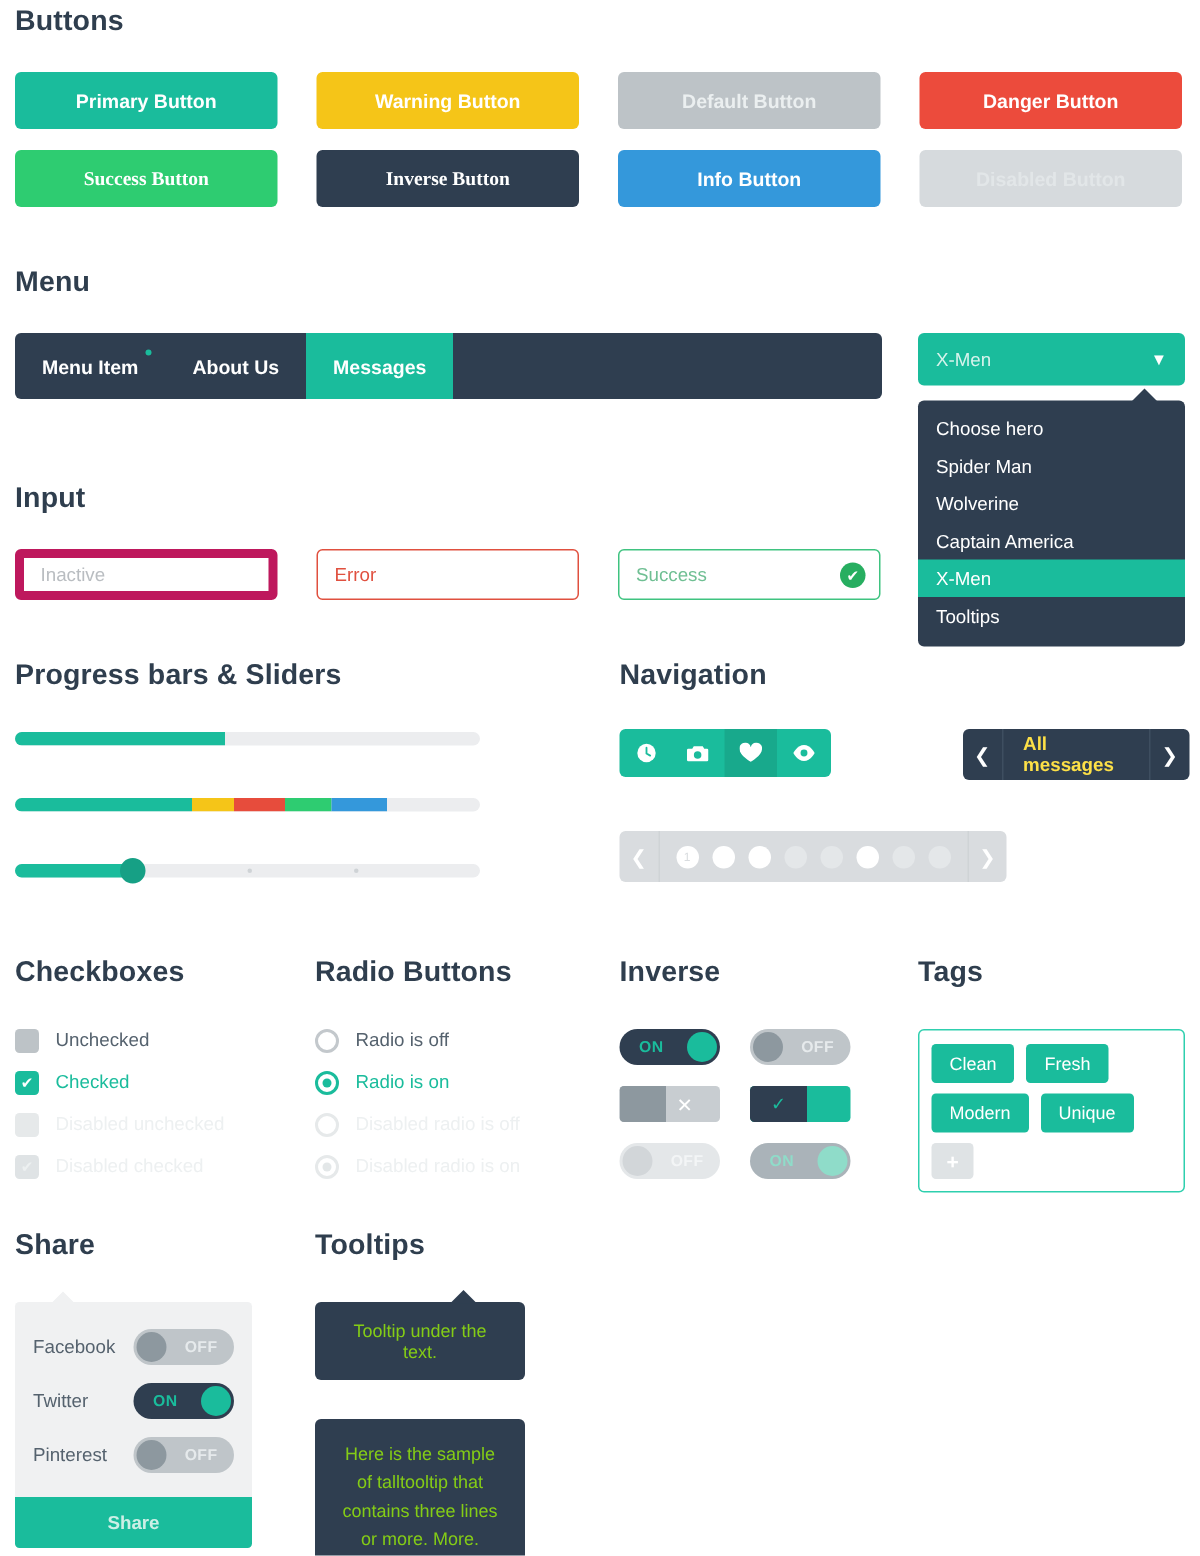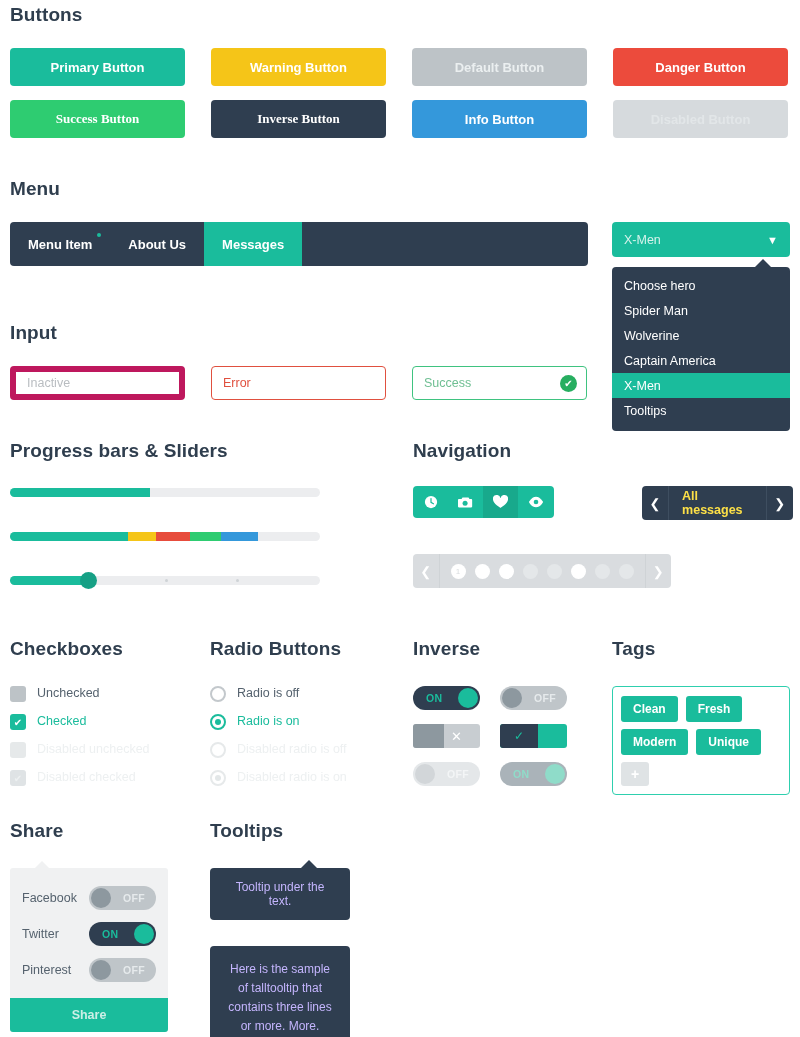--- a/index.html
+++ b/index.html
@@ -225,21 +225,21 @@
   .sw-sq.chk-style .sq-mark { color: #1abc9c; font-size: 12px; position: absolute; left: 14px; }
 
   
   #tags-section { position: absolute; left: 612px; top: 638px; width: 180px; }
   .tags-box {
     margin-top: 26px; width: 178px; border: 1px solid #2ecfae;
     border-radius: 4px; padding: 9px 8px 8px 8px;
     display: flex; flex-wrap: wrap; gap: 7px 8px; background: #fff;
   }
   .tag {
-    background: #1abc9c; color: #fff; font-size: 12px; font-weight: bold;
+    background: #1abc9c; color: #fff; font-size: 12px; font-weight: normal;
     border-radius: 3px; padding: 6px 12px; cursor: pointer;
   }
   .tag-add {
     background: #dfe3e5; color: #ffffff; font-size: 14px; font-weight: bold;
     border-radius: 3px; padding: 4px 10px; cursor: pointer; line-height: 16px;
   }
 
   
   #share-section { position: absolute; left: 10px; top: 820px; width: 190px; }
   .share-card {
@@ -259,21 +259,21 @@
   .share-btn {
     margin-top: 10px; height: 34px; background: #1abc9c; color: #cdefe6;
     font-size: 12.5px; font-weight: bold; display: flex;
     align-items: center; justify-content: center; border-radius: 0 0 3px 3px;
     cursor: pointer;
   }
 
   
   #tooltip-section { position: absolute; left: 210px; top: 820px; width: 200px; }
   .tt {
-    background: #2f3e50; color: #c4b5fd; border-radius: 4px;
+    background: #2f3e50; color: #84cc16; border-radius: 4px;
     font-size: 12px; text-align: center; position: relative;
     padding: 12px 14px; width: 140px;
   }
   .tt.up:before {
     content: ""; position: absolute; top: -8px; right: 32px;
     border-left: 9px solid transparent; border-right: 9px solid transparent;
     border-bottom: 9px solid #2f3e50;
   }
   .tt.down:after {
     content: ""; position: absolute; bottom: -8px; left: 50%;

